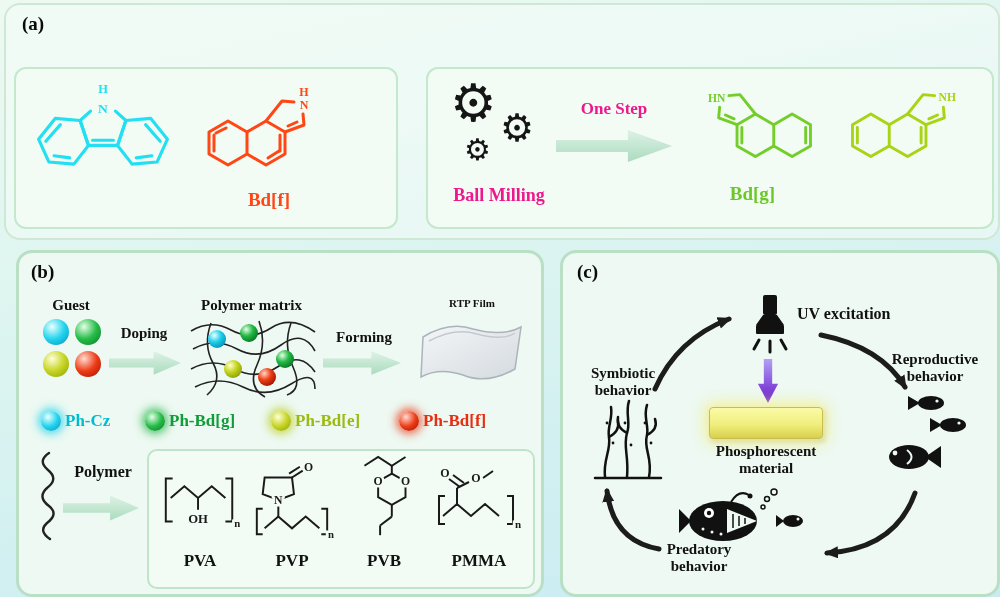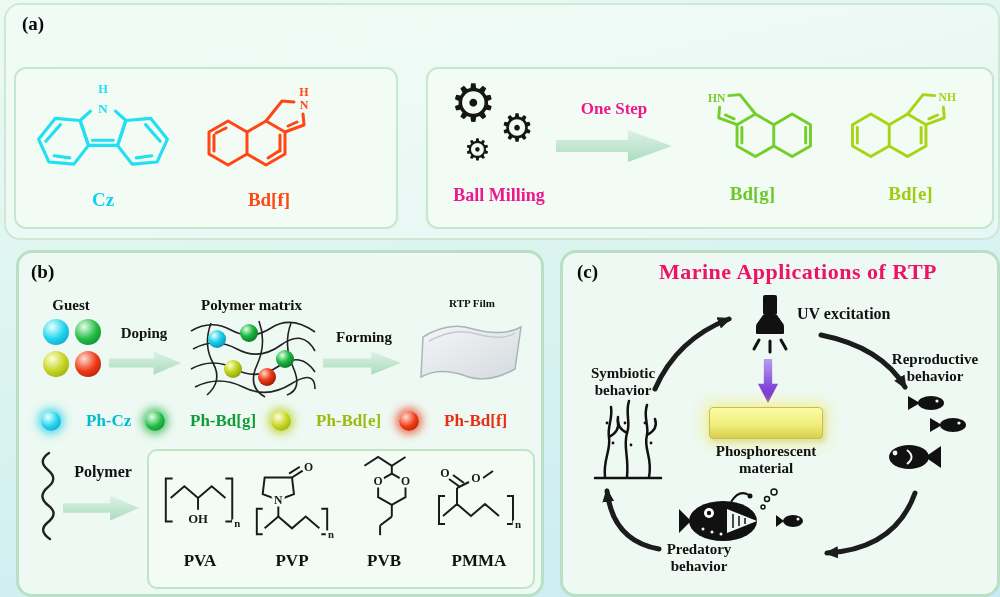--- a/index.html
+++ b/index.html
@@ -25,21 +25,21 @@
     clip-path:polygon(31% 0,69% 0,69% 56%,96% 56%,50% 100%,4% 56%,31% 56%);}
   .ball{position:absolute;border-radius:50%;}
   .b-cyan{background:radial-gradient(circle at 35% 30%,#eaffff 0%,#22d4ee 50%,#0890ba 100%);}
   .b-green{background:radial-gradient(circle at 35% 30%,#e4ffe6 0%,#26bc48 50%,#067a26 100%);}
   .b-yellow{background:radial-gradient(circle at 35% 30%,#feffd8 0%,#c6d422 50%,#8a9e0a 100%);}
   .b-red{background:radial-gradient(circle at 35% 30%,#ffdcd2 0%,#ee3c16 50%,#9a1404 100%);}
   .gl-cyan{box-shadow:0 0 9px 3px rgba(30,210,235,.75);}
   .gl-green{box-shadow:0 0 9px 3px rgba(34,180,68,.75);}
   .gl-yellow{box-shadow:0 0 9px 3px rgba(190,210,40,.8);}
   .gl-red{box-shadow:0 0 9px 3px rgba(235,60,25,.75);}
-  .legItem{position:absolute;display:flex;align-items:flex-start;gap:25px;font-weight:bold;font-size:17px;}
+  .legItem{position:absolute;display:flex;align-items:flex-start;gap:4px;font-weight:bold;font-size:17px;}
   .legBall{width:20px;height:20px;border-radius:50%;}
   .atm{font-family:"Liberation Serif",serif;font-weight:bold;text-anchor:middle;paint-order:stroke;stroke:#f2fbf4;stroke-width:5px;}
   #structBox{position:absolute;left:128px;top:196px;width:384px;height:136px;border:2px solid #bfe4c8;border-radius:10px;background:#f2fbf4;}
   #uvBlock{position:absolute;left:146px;top:154px;width:112px;height:30px;border-radius:4px;
     background:linear-gradient(180deg,#fbfba8 0%,#f0ee7c 55%,#d8d04c 100%);border:1px solid #c8bc50;
     box-shadow:0 0 14px 4px rgba(244,240,140,.9),2px 3px 5px rgba(140,140,80,.4);}
 </style>
 </head>
 <body>
 
@@ -54,21 +54,20 @@
         <polygon points="88,38 80,62 94,80 118,78 128,56 112,36"></polygon>
         <line x1="11" y1="58" x2="25" y2="42"></line>
           <line x1="19" y1="72" x2="34" y2="74"></line>
         <line x1="121" y1="58" x2="107" y2="42"></line>
           <line x1="113" y1="72" x2="98" y2="74"></line>
         <line x1="56" y1="57" x2="76" y2="57"></line>
       </g>
       <text class="atm" x="66" y="31" font-size="13" fill="#22dff2">N</text>
       <text class="atm" x="66" y="12" font-size="12" fill="#22dff2">H</text>
     </svg>
-    <div class="lbl c-cz" style="left:18px;top:120px;width:138px;font-size:19px">Cz</div>
 
     <svg class="abs" style="left:178px;top:18px" width="150" height="98" viewBox="0 0 150 98">
       <g stroke="#ff4716" stroke-width="3" fill="none" stroke-linejoin="round" stroke-linecap="round">
         <polygon points="15,45 34,34 53,45 53,67 34,78 15,67"></polygon>
         <polyline points="53,45 72,34 91,45 91,67 72,78 53,67"></polyline>
         <path d="M 91,45 L 110,38 L 109,27"></path>
           <path d="M 100,15 L 88,14 L 72,34"></path>
         <line x1="20" y1="48" x2="20" y2="64"></line>
           <line x1="22" y1="46" x2="32" y2="41"></line>
         <line x1="86" y1="48" x2="86" y2="64"></line>
@@ -110,21 +109,20 @@
         <polygon points="15,45 34,34 53,45 53,67 34,78 15,67"></polygon>
         <polyline points="53,45 72,34 91,45 91,67 72,78 53,67"></polyline>
         <path d="M 91,45 L 110,38 L 109,27"></path>
           <path d="M 100,15 L 88,14 L 72,34"></path>
         <line x1="20" y1="48" x2="20" y2="64"></line>
           <line x1="86" y1="48" x2="86" y2="64"></line>
         <line x1="103" y1="35" x2="94" y2="39"></line>
       </g>
       <text class="atm" x="113" y="21" font-size="12" fill="#a8d414">NH</text>
     </svg>
-    <div class="lbl c-bde" style="left:410px;top:114px;width:145px;font-size:19px">Bd[e]</div>
   </div>
 </div>
 
 <div id="panelB">
   <div class="tag" style="left:12px;top:8px">(b)</div>
 
   <div class="lbl" style="left:20px;top:44px;width:64px;font-size:15px">Guest</div>
   <div class="abs" style="left:24px;top:66px;width:60px;height:60px">
     <div class="ball b-cyan" style="left:0;top:0;width:26px;height:26px"></div>
     <div class="ball b-green" style="left:32px;top:0;width:26px;height:26px"></div>
@@ -271,21 +269,20 @@
       <text class="atm" x="12" y="21" font-size="12" fill="#1a1a1a">O</text>
       <text class="atm" x="43" y="26" font-size="12" fill="#1a1a1a">O</text>
       <text class="atm" x="85" y="72" font-size="11" fill="#1a1a1a">n</text>
     </svg>
     <div class="lbl" style="left:284px;top:100px;width:92px;font-size:17px">PMMA</div>
   </div>
 </div>
 
 <div id="panelC">
   <div class="tag" style="left:14px;top:8px">(c)</div>
-  <div class="title c-marine" style="left:44px;right:8px;top:6px;font-size:22px;text-align:center">Marine Applications of RTP</div>
 
   <svg class="abs" style="left:0;top:0" width="434" height="340" viewBox="0 0 434 340">
     <defs>
       <marker id="ah" markerUnits="userSpaceOnUse" markerWidth="16" markerHeight="14" refX="11" refY="6" orient="auto">
         <path d="M0,0 L14,6 L0,12 Z" fill="#1c1c1c"></path>
       </marker>
     </defs>
     <g stroke="#1c1c1c" stroke-width="5" fill="none" stroke-linecap="round">
       <path d="M 92,136 Q 114,86 166,66" marker-end="url(#ah)"></path>
       <path d="M 258,82 Q 318,94 342,134" marker-end="url(#ah)"></path>

